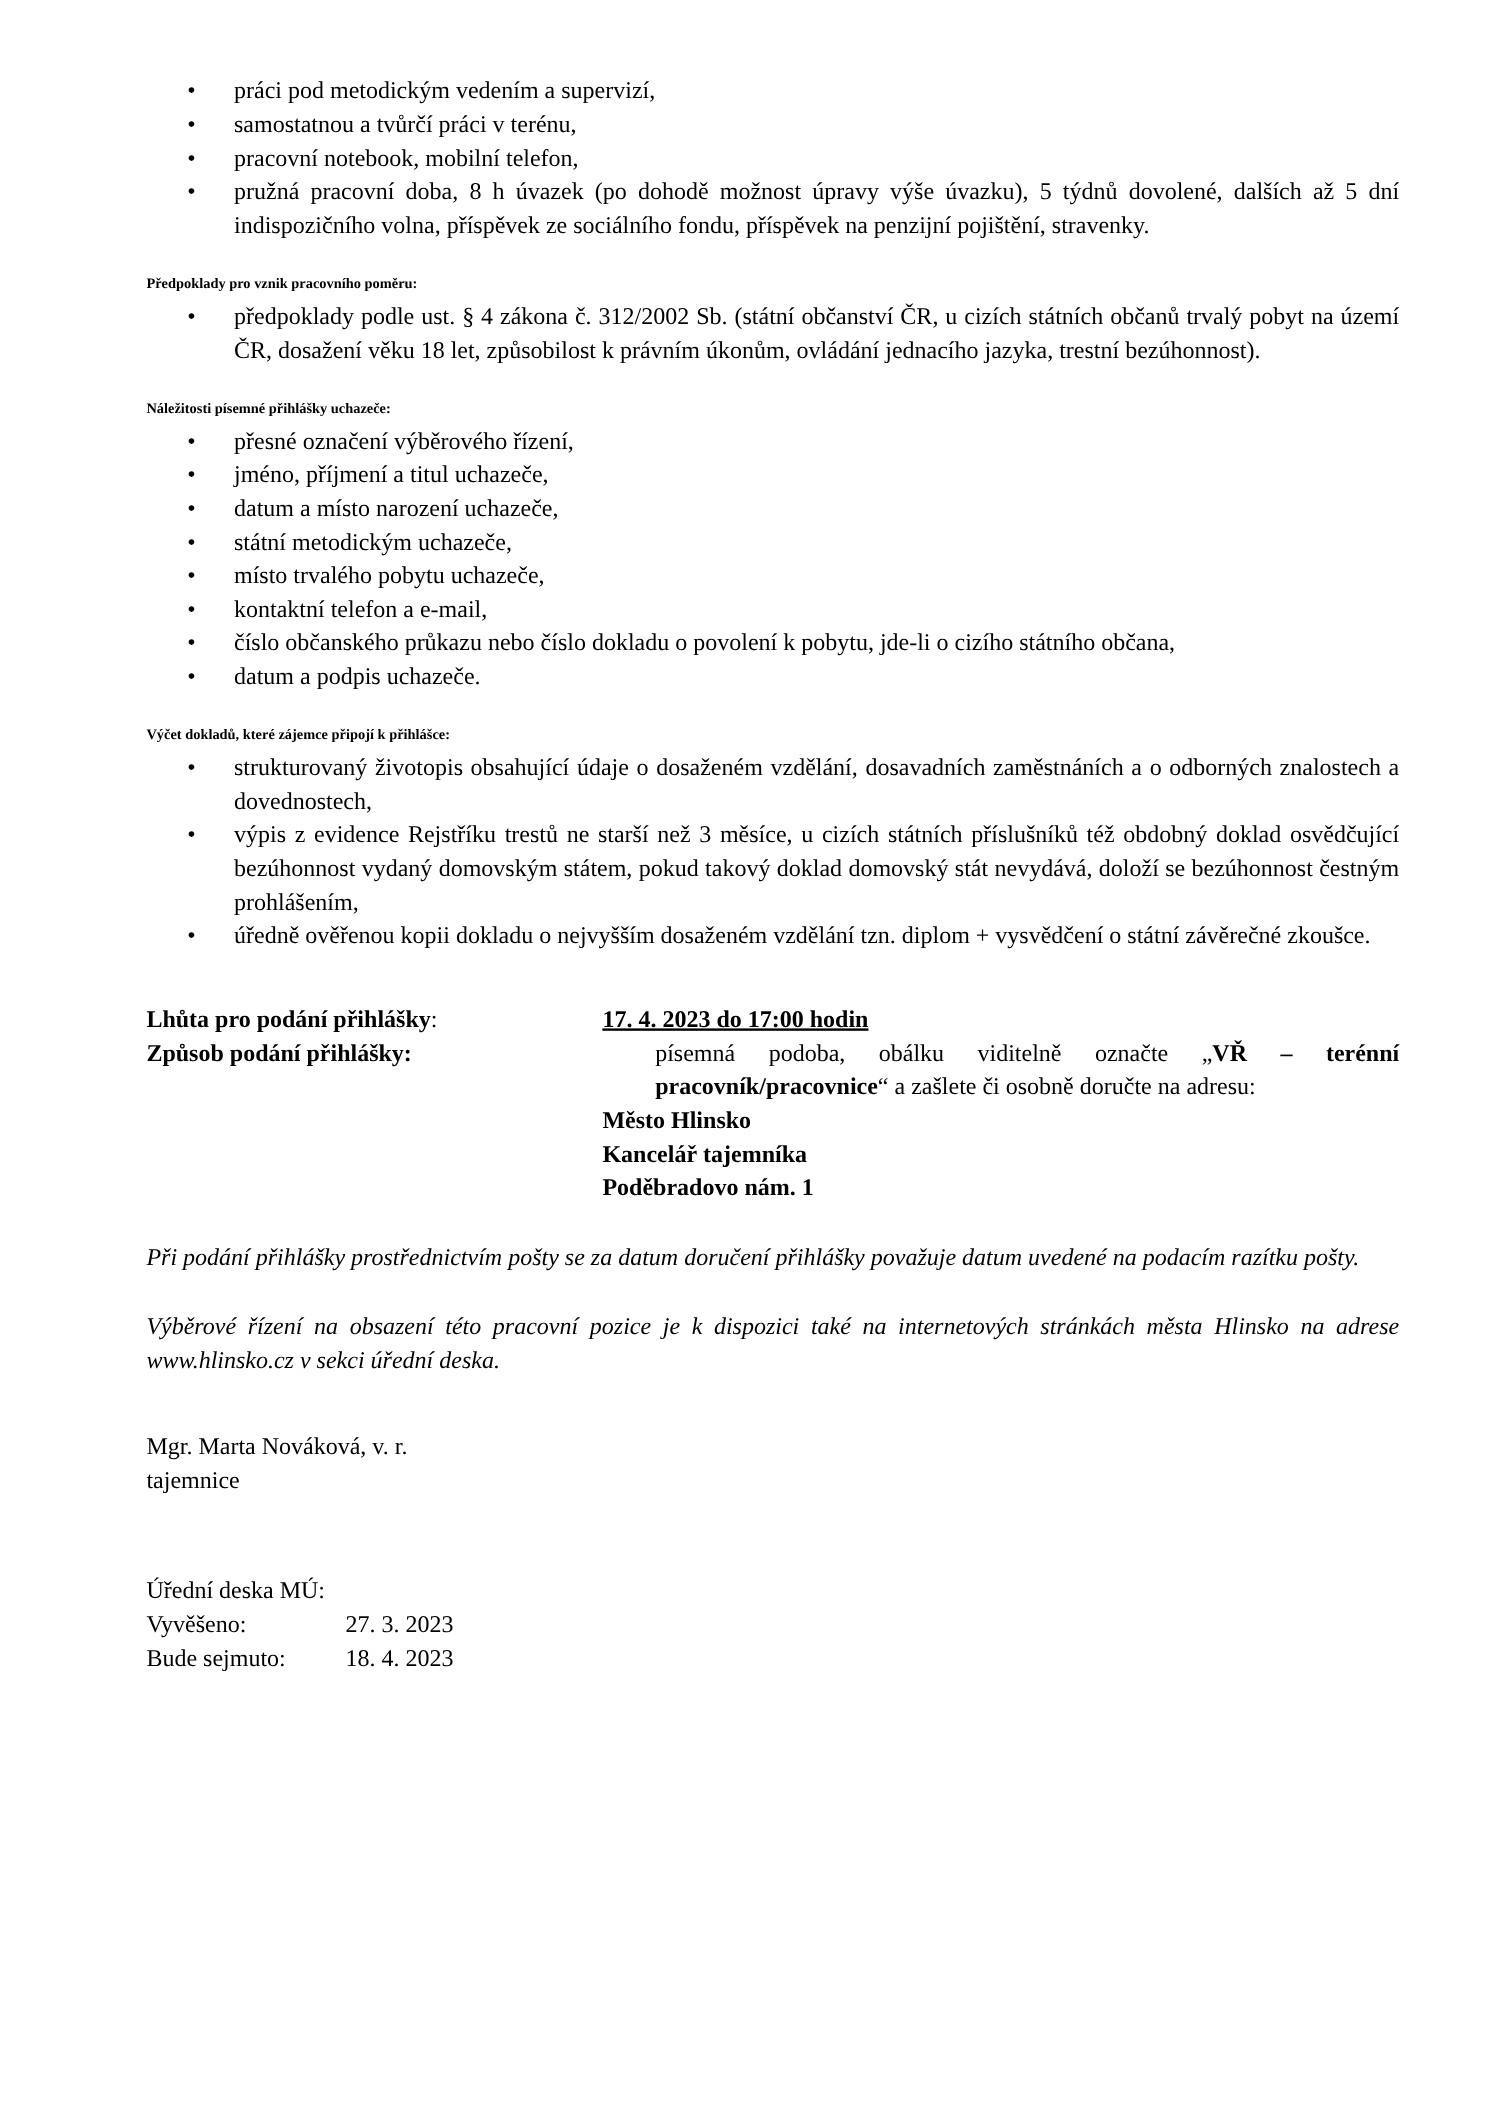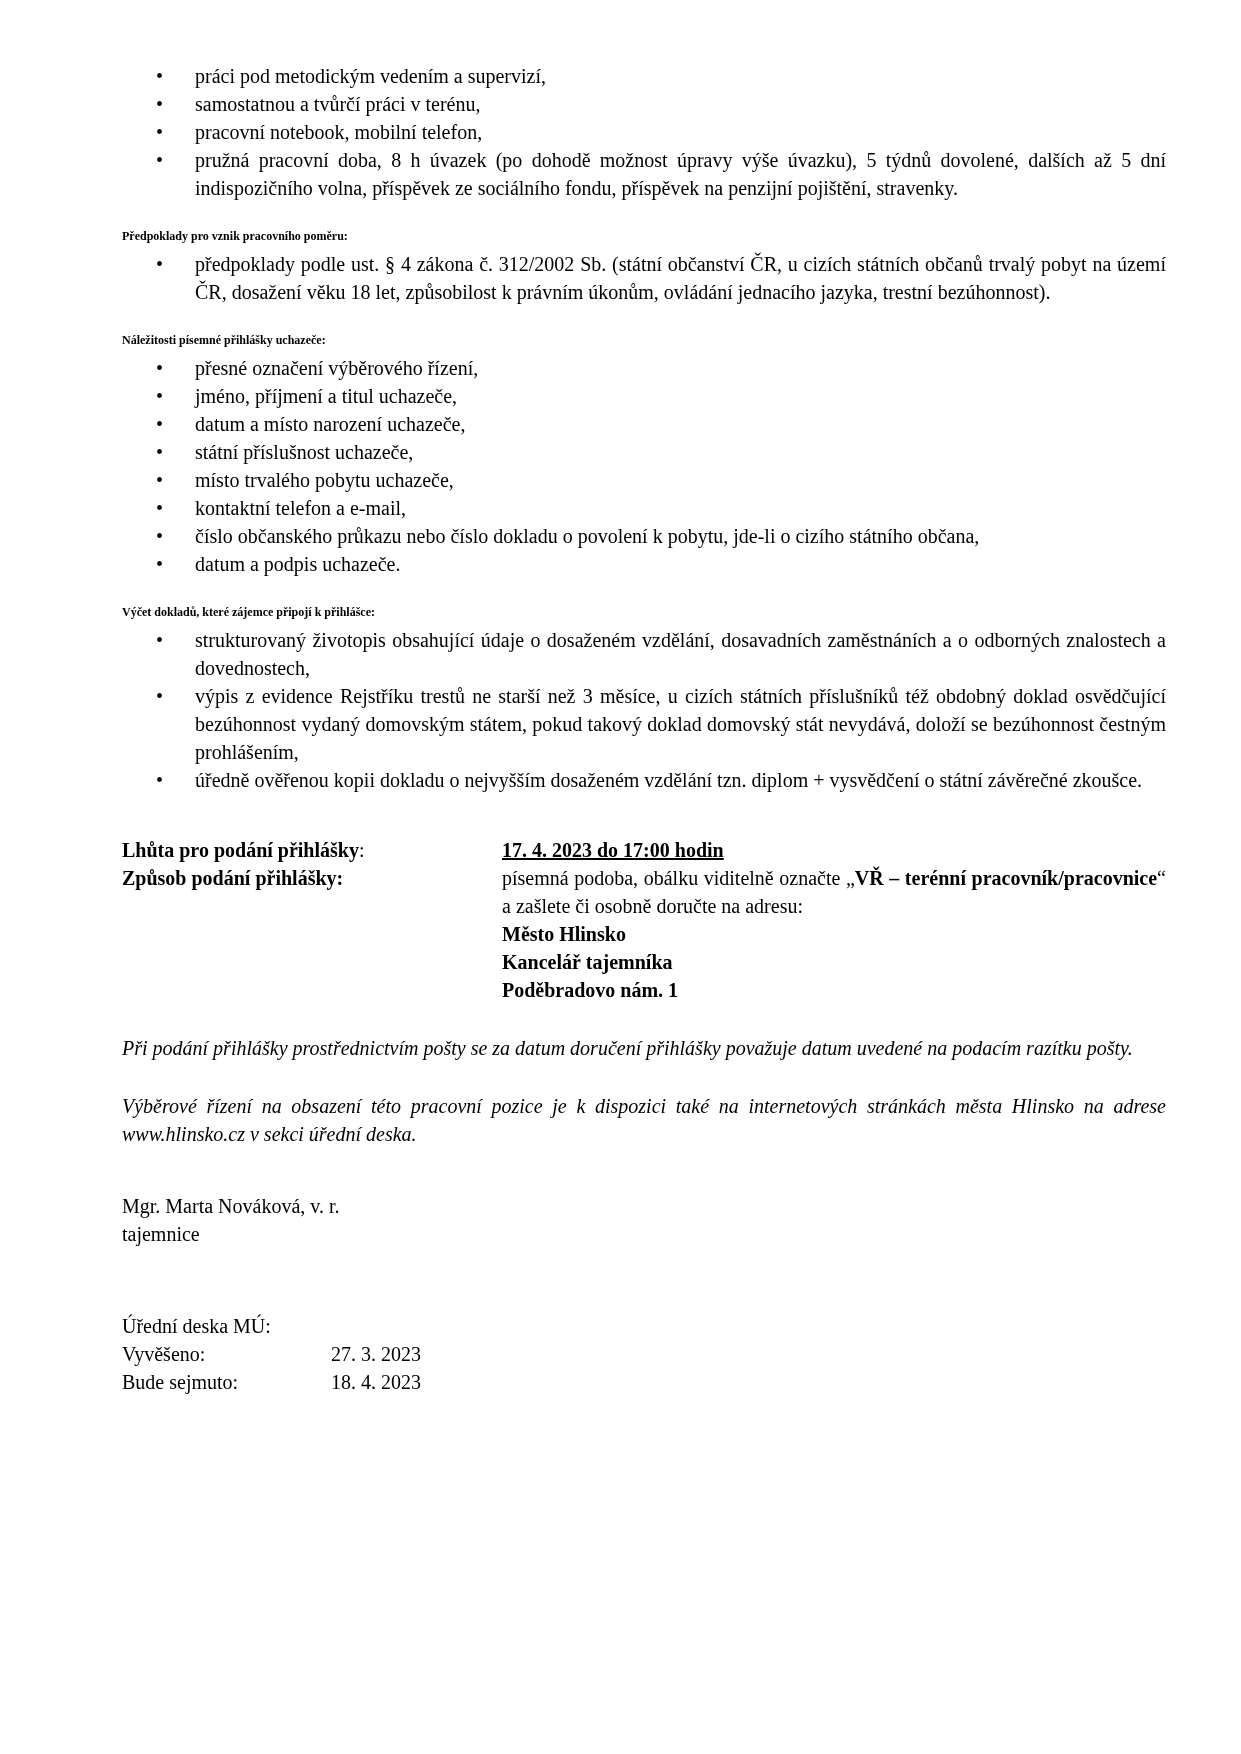--- a/index.html
+++ b/index.html
@@ -32,28 +32,28 @@
     font-size: 12px;
     line-height: 28px;
     font-weight: 700;
     margin: 20px 0 0 0;
   }
   .kv { margin-top: 42px; }
   .kv-row { display: flex; align-items: flex-start; }
   .kv-label { flex: 0 0 380px; width: 380px; font-weight: 700; }
   .kv-label .colon-normal { font-weight: 400; }
   .kv-value { flex: 1 1 auto; }
-  .kv-value.justify { text-align: justify; }
+  .kv-value.justify { text-align: justify; margin-left: 44px; }
   .kv-value.bold { font-weight: 700; text-decoration: underline; }
   .inline-bold { font-weight: 700; }
   .address { margin-left: 380px; font-weight: 700; }
   p.body-para { margin: 30px 0 0 0; text-align: justify; font-style: italic; }
   .signature { margin-top: 44px; }
   .board { margin-top: 64px; }
-  .board-row { display: flex; gap: 43px; }
+  .board-row { display: flex; }
   .board-label { flex: 0 0 166px; width: 166px; }
 </style>
 </head>
 <body>
 
 <div class="page">
 
   <ul class="doc-list">
     <li>práci pod metodickým vedením a supervizí,</li>
     <li>samostatnou a tvůrčí práci v terénu,</li>
@@ -64,21 +64,21 @@
   <h2 class="sec-heading">Předpoklady pro vznik pracovního poměru:</h2>
   <ul class="doc-list">
     <li>předpoklady podle ust. § 4 zákona č. 312/2002 Sb. (státní občanství ČR, u cizích státních občanů trvalý pobyt na území ČR, dosažení věku 18 let, způsobilost k právním úkonům, ovládání jednacího jazyka, trestní bezúhonnost).</li>
   </ul>
 
   <h2 class="sec-heading">Náležitosti písemné přihlášky uchazeče:</h2>
   <ul class="doc-list">
     <li>přesné označení výběrového řízení,</li>
     <li>jméno, příjmení a titul uchazeče,</li>
     <li>datum a místo narození uchazeče,</li>
-    <li>státní příslušnost uchazeče,</li>
+    <li>státní metodickým uchazeče,</li>
     <li>místo trvalého pobytu uchazeče,</li>
     <li>kontaktní telefon a e-mail,</li>
     <li>číslo občanského průkazu nebo číslo dokladu o povolení k pobytu, jde-li o cizího státního občana,</li>
     <li>datum a podpis uchazeče.</li>
   </ul>
 
   <h2 class="sec-heading">Výčet dokladů, které zájemce připojí k přihlášce:</h2>
   <ul class="doc-list">
     <li>strukturovaný životopis obsahující údaje o dosaženém vzdělání, dosavadních zaměstnáních a o odborných znalostech a dovednostech,</li>
     <li>výpis z evidence Rejstříku trestů ne starší než 3 měsíce, u cizích státních příslušníků též obdobný doklad osvědčující bezúhonnost vydaný domovským státem, pokud takový doklad domovský stát nevydává, doloží se bezúhonnost čestným prohlášením,</li>

